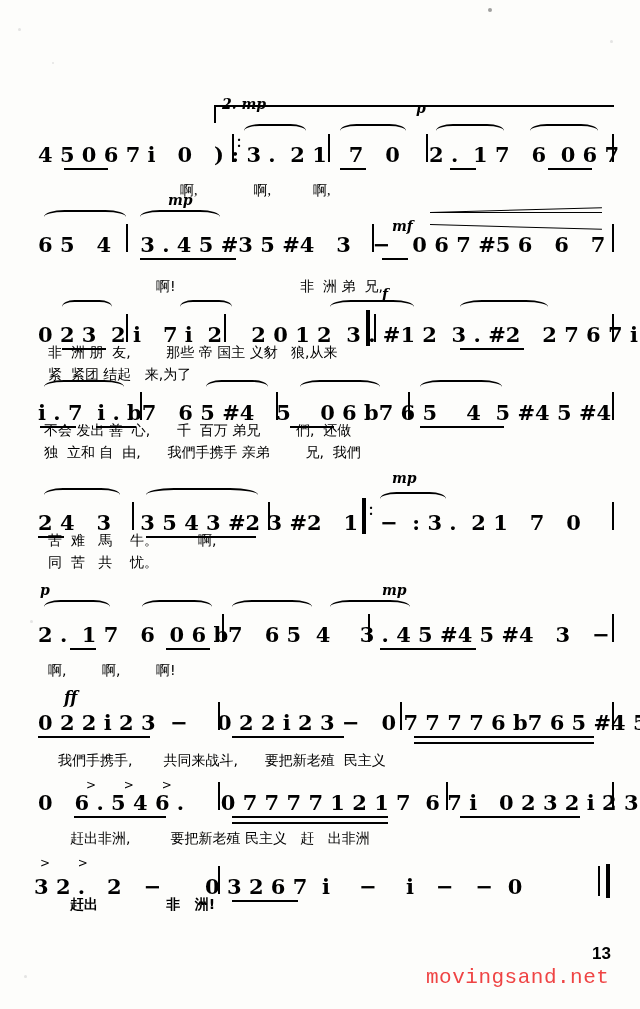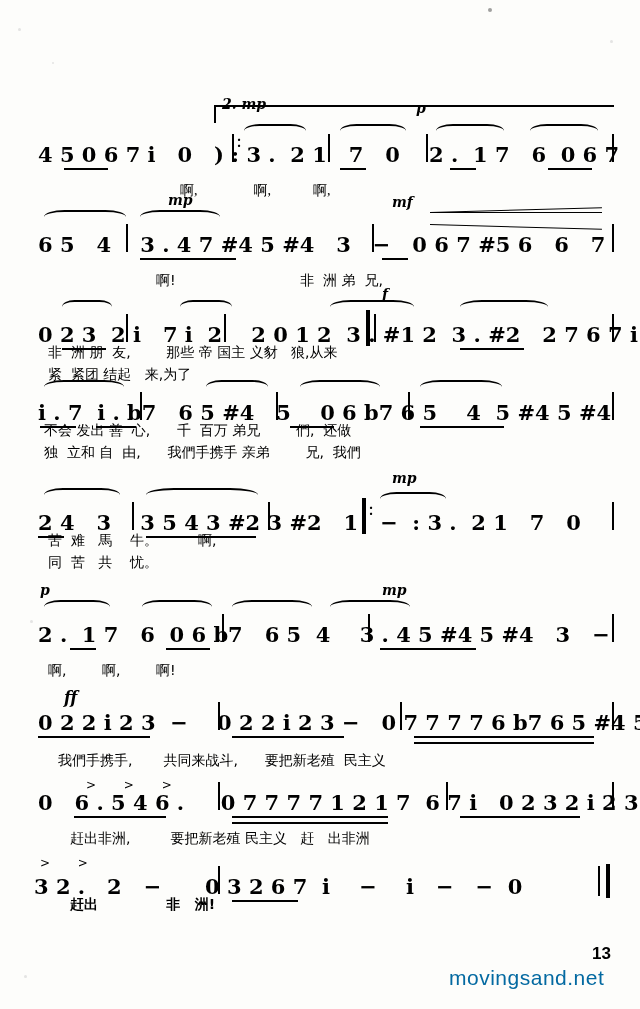--- a/index.html
+++ b/index.html
@@ -102,25 +102,24 @@
     background: #000;
   }
   .pagenum {
     position: absolute;
     font-family: Liberation Sans, sans-serif;
     font-weight: 700;
     font-size: 17px;
   }
   .watermark {
     position: absolute;
-    font-family: Liberation Sans, sans-serif;
+    font-family: Liberation Mono, monospace;
     font-size: 21px;
-    color: #0369a1;
+    color: #ef4444;
     letter-spacing: .5px;
-    margin-left: 23px;
   }
   .dot-mark {
     position: absolute;
     width: 4px; height: 4px;
     background: #444;
     border-radius: 50%;
     opacity: .5;
   }
 </style>
 </head>
@@ -158,39 +157,39 @@
     <div class="barline" style="left:328px;top:134px;height:28px;"></div>
     <div class="barline" style="left:426px;top:134px;height:28px;"></div>
     <div class="barline" style="left:612px;top:134px;height:28px;"></div>
     <div class="repeat-dots" style="left:236px;top:136px;">:</div>
 
     <div class="lyric" style="left:180px;top:182px;font-family:Liberation Serif, serif;">啊,                啊,            啊,</div>
   </div>
 
   <div class="system">
     <div class="dyn" style="left:168px;top:192px;">mp</div>
-    <div class="dyn" style="left:392px;top:194px;">mf</div>
+    <div class="dyn" style="left:392px;top:218px;">mf</div>
 
     <div class="slur" style="left:44px;top:210px;width:82px;"></div>
     <div class="slur" style="left:140px;top:210px;width:80px;"></div>
     <div class="hairpin" style="left:430px;top:212px;width:172px;height:14px;">
       <div style="position:absolute;left:0;top:0;width:100%;height:1px;background:#000;transform:rotate(-1.6deg);transform-origin:left;"></div>
       <div style="position:absolute;left:0;top:12px;width:100%;height:1px;background:#000;transform:rotate(1.6deg);transform-origin:left;"></div>
     </div>
 
-    <div class="notes" style="left:38px;top:232px;">6 5   4    3 . 4 7 #4 5 #4   3   −   0 6 7 #5 6   6   7</div>
+    <div class="notes" style="left:38px;top:232px;">6 5   4    3 . 4 5 #3 5 #4   3   −   0 6 7 #5 6   6   7</div>
 
     <div class="staffline" style="left:140px;top:258px;width:96px;"></div>
     <div class="staffline" style="left:382px;top:258px;width:26px;"></div>
 
     <div class="barline" style="left:126px;top:224px;height:28px;"></div>
     <div class="barline" style="left:372px;top:224px;height:28px;"></div>
     <div class="barline" style="left:612px;top:224px;height:28px;"></div>
 
-    <div class="lyric" style="left:156px;top:272px;">啊!                            非  洲 弟  兄,</div>
+    <div class="lyric" style="left:156px;top:278px;">啊!                            非  洲 弟  兄,</div>
   </div>
 
   <div class="system">
     <div class="dyn" style="left:382px;top:286px;">f</div>
 
     <div class="slur" style="left:62px;top:300px;width:50px;"></div>
     <div class="slur" style="left:180px;top:300px;width:52px;"></div>
     <div class="slur" style="left:330px;top:300px;width:84px;"></div>
     <div class="slur" style="left:460px;top:300px;width:88px;"></div>
 

